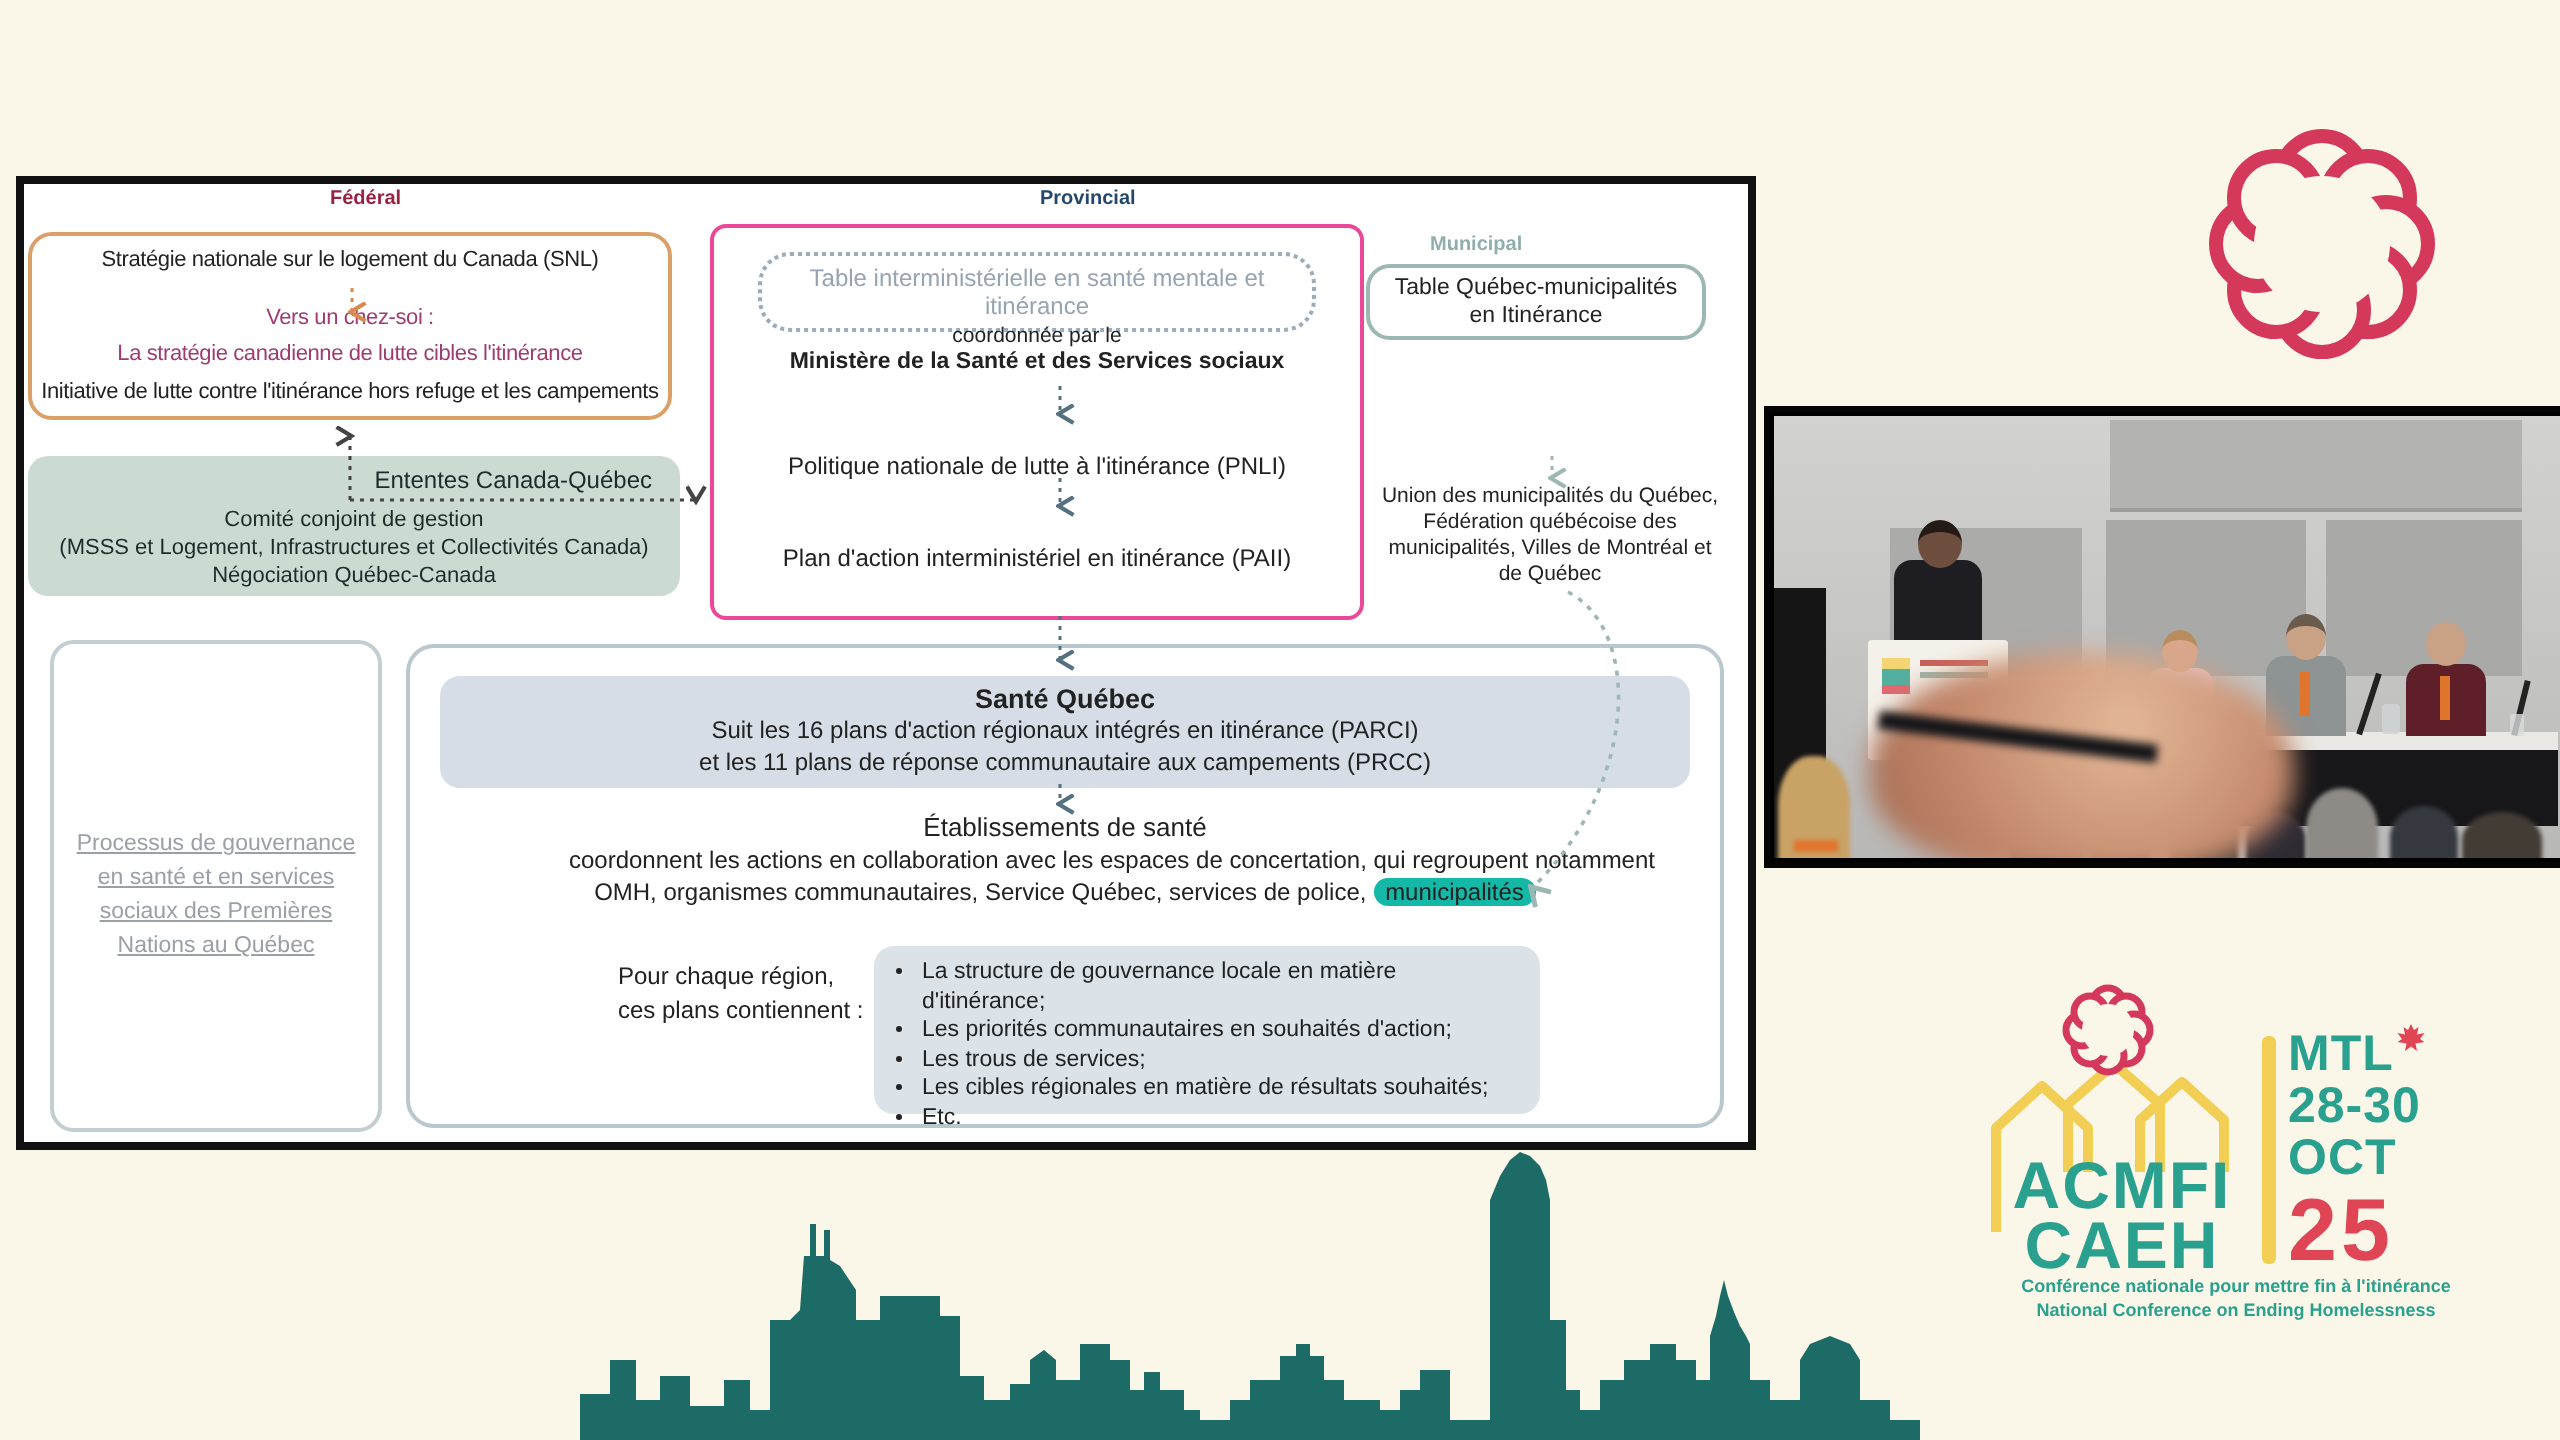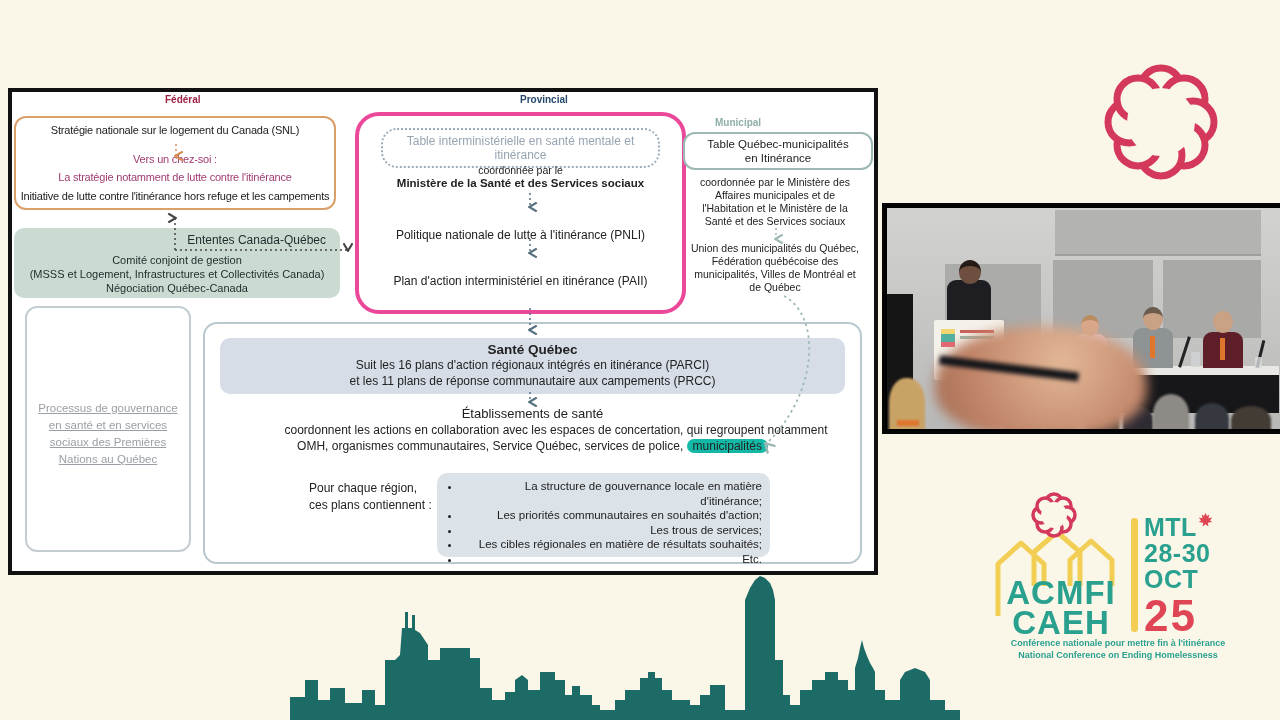--- a/index.html
+++ b/index.html
@@ -10,45 +10,45 @@
   .slide{left:8px;top:88px;width:862px;height:479px;background:#fff;border:4px solid #111;}
   .col-title{font-size:10px;font-weight:bold;text-align:left;}
   .fed-box{left:2px;top:24px;width:322px;height:94px;border:2px solid #dba06a;border-radius:12px;
            display:flex;flex-direction:column;align-items:center;justify-content:space-between;
            padding:6px 2px;box-sizing:border-box;text-align:center;}
   .fed-line{font-size:11px;white-space:nowrap;letter-spacing:-0.2px;}
   .magenta{color:#a03b72;}
   .sage-box{left:2px;top:136px;width:326px;height:70px;background:#ccdbd2;border-radius:10px;}
   .entente{position:absolute;top:5px;right:14px;font-size:12px;color:#1f2a2a;}
   .comite{position:absolute;top:25px;left:0;right:0;text-align:center;font-size:11px;line-height:14px;color:#1f2a2a;}
-  .prov-box{left:343px;top:20px;width:323px;height:194px;border:4px solid #ec4899;border-radius:24px;}
+  .prov-box{left:343px;top:20px;width:323px;height:194px;border:2px solid #ec4899;border-radius:8px;}
   .pill{position:absolute;left:22px;right:22px;top:12px;border:2px dotted #9cacbc;border-radius:16px;
         text-align:center;font-size:12px;color:#97a4b1;padding:4px 0;}
   .coord1{position:absolute;top:48px;left:0;right:0;text-align:center;font-size:10.5px;}
   .coord2{position:absolute;top:61px;left:0;right:0;text-align:center;font-size:11.5px;font-weight:bold;}
   .pnli{position:absolute;top:112px;left:0;right:0;text-align:center;font-size:12px;}
   .paii{position:absolute;top:158px;left:0;right:0;text-align:center;font-size:12px;}
-  .muni-box{left:671px;top:40px;width:190px;height:38px;background:#fff;border:2px solid #9db8b4;border-radius:12px;
+  .muni-box{left:671px;top:40px;width:170px;height:38px;background:#fff;border:2px solid #9db8b4;border-radius:12px;
             display:flex;flex-direction:column;justify-content:center;text-align:center;font-size:11.5px;line-height:14px;box-sizing:border-box;}
   .muni-small{width:172px;left:677px;text-align:center;font-size:10.5px;line-height:13px;color:#222;}
-  .sidebar-box{left:13px;top:214px;width:162px;height:242px;border:2px solid #c3cdd2;border-radius:12px;}
+  .sidebar-box{left:13px;top:228px;width:162px;height:242px;border:2px solid #c3cdd2;border-radius:12px;}
   .sidebar-link{position:absolute;top:92px;left:8px;right:8px;text-align:center;font-size:11.5px;line-height:17px;
                 color:#9aa0a6;text-decoration:underline;cursor:pointer;}
   .lower-box{left:191px;top:230px;width:655px;height:238px;border:2px solid #b9c7cf;border-radius:14px;background:#fff;}
   .band{position:absolute;left:15px;right:15px;top:14px;height:56px;background:#d6dde6;border-radius:10px;text-align:center;}
   .band-title{font-size:13.5px;font-weight:bold;margin-top:4px;}
   .band-line{font-size:12px;line-height:16px;}
   .etab-title{position:absolute;top:82px;left:0;right:0;text-align:center;font-size:13px;font-weight:normal;}
   .etab-l1{position:absolute;top:99px;left:0;right:0;text-align:center;font-size:12px;margin-left:47px;}
   .etab-l2{position:absolute;top:115px;left:0;right:0;text-align:center;font-size:12px;}
   .hl{background:#14b8a6;border-radius:8px;padding:0 6px;}
   .etab-l3{position:absolute;top:132px;left:0;right:0;text-align:center;font-size:12px;font-weight:bold;color:#9fb5bd;}
   .plans-label{position:absolute;left:104px;top:156px;font-size:12px;line-height:17px;}
   .bullet-box{position:absolute;left:232px;top:149px;width:333px;height:84px;background:#dbe2e8;border-radius:10px;}
-  .bullet-box ul{margin:6px 0 0 0;padding:0 8px 0 24px;text-align:right;}
+  .bullet-box ul{margin:6px 0 0 0;padding:0 8px 0 24px;}
   .bullet-box li{font-size:11.5px;line-height:14.5px;}
   
   .video{left:882px;top:203px;width:398px;height:225px;background:#000;border:3px solid #050505;box-sizing:content-box;}
   .scene{position:absolute;inset:2px;overflow:hidden;background:linear-gradient(180deg,#d2d2d1,#c2c2c1 65%,#b8b8b7);}
   .v{position:absolute;}
   
   .logo-left{left:994px;top:578px;width:134px;text-align:center;color:#2aa08f;font-weight:800;line-height:30px;letter-spacing:1px;}
   .logo-left .l1{font-size:33px;}
   .logo-left .l2{font-size:33px;}
   .logo-bar{left:1131px;top:518px;width:7px;height:114px;background:#f2cf54;border-radius:3px;}
@@ -80,21 +80,21 @@
 
 <div class="abs slide">
 
   <div class="abs col-title" style="left:153px;top:2px;width:200px;color:#9b2143;">Fédéral</div>
   <div class="abs col-title" style="left:508px;top:2px;width:200px;color:#24486b;">Provincial</div>
   <div class="abs col-title" style="left:703px;top:25px;width:160px;color:#90aeab;">Municipal</div>
 
   <div class="abs fed-box">
     <div class="fed-line">Stratégie nationale sur le logement du Canada (SNL)</div>
     <div class="fed-line magenta" style="margin-top:10px;">Vers un chez-soi :</div>
-    <div class="fed-line magenta">La stratégie notamment de lutte contre l'itinérance</div>
+    <div class="fed-line magenta">La stratégie canadienne de lutte cibles l'itinérance</div>
     <div class="fed-line">Initiative de lutte contre l'itinérance hors refuge et les campements</div>
   </div>
 
   <div class="abs sage-box">
     <div class="entente">Ententes Canada-Québec</div>
     <div class="comite">
       <div>Comité conjoint de gestion</div>
       <div>(MSSS et Logement, Infrastructures et Collectivités Canada)</div>
       <div>Négociation Québec-Canada</div>
     </div>
@@ -105,21 +105,20 @@
     <div class="coord1">coordonnée par le</div>
     <div class="coord2">Ministère de la Santé et des Services sociaux</div>
     <div class="pnli">Politique nationale de lutte à l'itinérance (PNLI)</div>
     <div class="paii">Plan d'action interministériel en itinérance (PAII)</div>
   </div>
 
   <div class="abs muni-box">
     <div>Table Québec-municipalités</div>
     <div>en Itinérance</div>
   </div>
-  <div class="abs muni-small" style="top:84px;">coordonnée par le Ministère des Affaires municipales et de l'Habitation et le Ministère de la Santé et des Services sociaux</div>
   <div class="abs muni-small" style="top:150px;">Union des municipalités du Québec, Fédération québécoise des municipalités, Villes de Montréal et de Québec</div>
 
   <div class="abs sidebar-box">
     <div class="sidebar-link">Processus de gouvernance en santé et en services sociaux des Premières Nations au Québec</div>
   </div>
 
   <div class="abs lower-box">
     <div class="band">
       <div class="band-title">Santé Québec</div>
       <div class="band-line">Suit les 16 plans d'action régionaux intégrés en itinérance (PARCI)</div>

